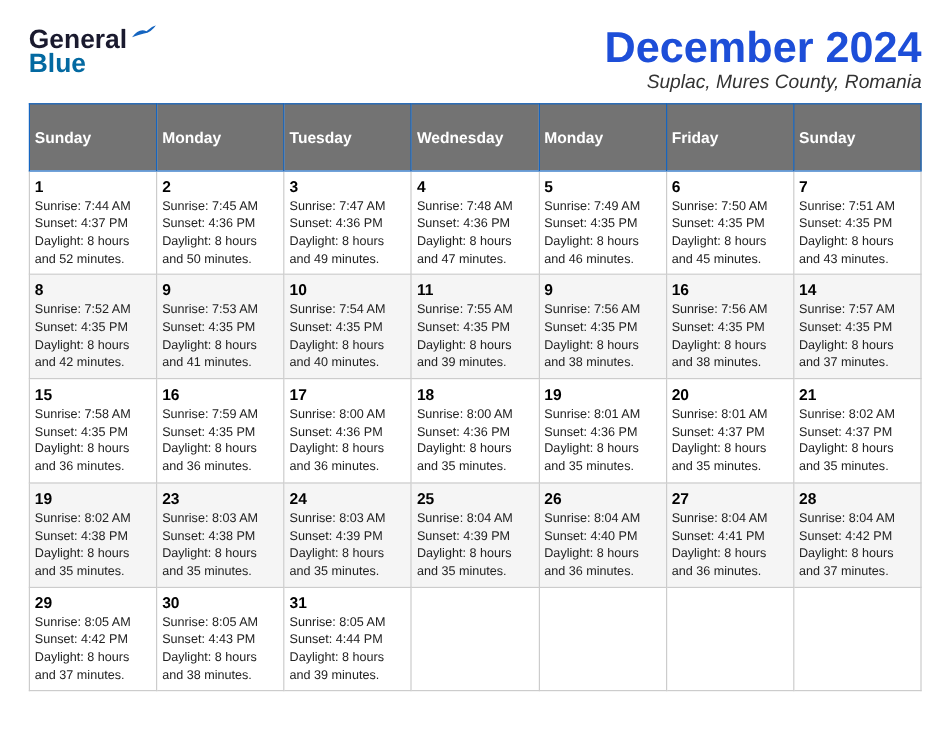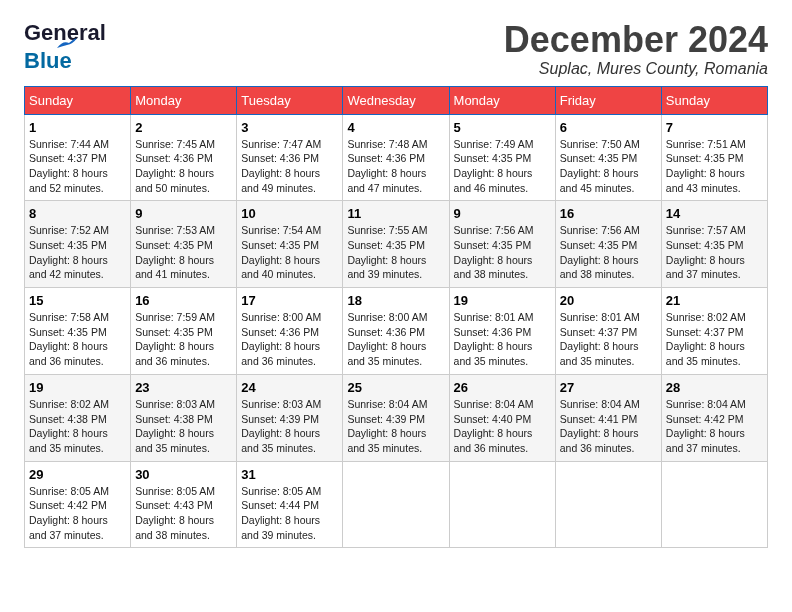--- a/index.html
+++ b/index.html
@@ -20,42 +20,42 @@
       display: flex;
       flex-direction: column;
       align-items: flex-start;
     }
     .title-block {
       text-align: right;
     }
     .title-block h1 {
       font-size: 36px;
       font-weight: bold;
-      color: #404040;
+      color: #1d4ed8;
       line-height: 1.1;
     }
     .title-block h2 {
       font-size: 16px;
       font-weight: normal;
       color: #333;
       font-style: italic;
     }
     table {
       width: 100%;
       border-collapse: collapse;
       table-layout: fixed;
       font-size: 11px;
     }
     thead tr th {
-      background-color: #ef4444;
+      background-color: #737373;
       color: #fff;
-      padding: 6px 4px;
+      padding: 20px 4px;
       text-align: left;
       font-size: 13px;
-      font-weight: normal;
+      font-weight: bold;
       border: 1px solid #1565c0;
     }
     tbody tr td {
       border: 1px solid #ccc;
       padding: 5px 4px;
       vertical-align: top;
       background: #fff;
       min-height: 80px;
     }
     tbody tr:nth-child(even) td {
@@ -74,21 +74,21 @@
     }
     .empty-cell {
       background: #fff !important;
     }
   </style>
 </head>
 <body>
 
 <div class="header">
   <div class="logo">
-    <div style="display:flex;align-items:center;flex-direction:column;">
+    <div style="display:flex;align-items:center;">
       <span style="font-size:22px;font-weight:bold;color:#1a1a2e;">General</span>
       <svg width="22" height="16" viewBox="0 0 22 16" style="margin-left:2px;margin-top:-8px;">
         <path d="M2,10 Q8,2 14,5 Q18,1 22,0 Q18,6 12,7 Q8,8 2,10Z" fill="#1565c0"></path>
       </svg>
     </div>
     <span style="font-size:22px;font-weight:bold;color:#0369a1;margin-top:-6px;">Blue</span>
   </div>
   <div class="title-block">
     <h1>December 2024</h1>
     <h2>Suplac, Mures County, Romania</h2>

